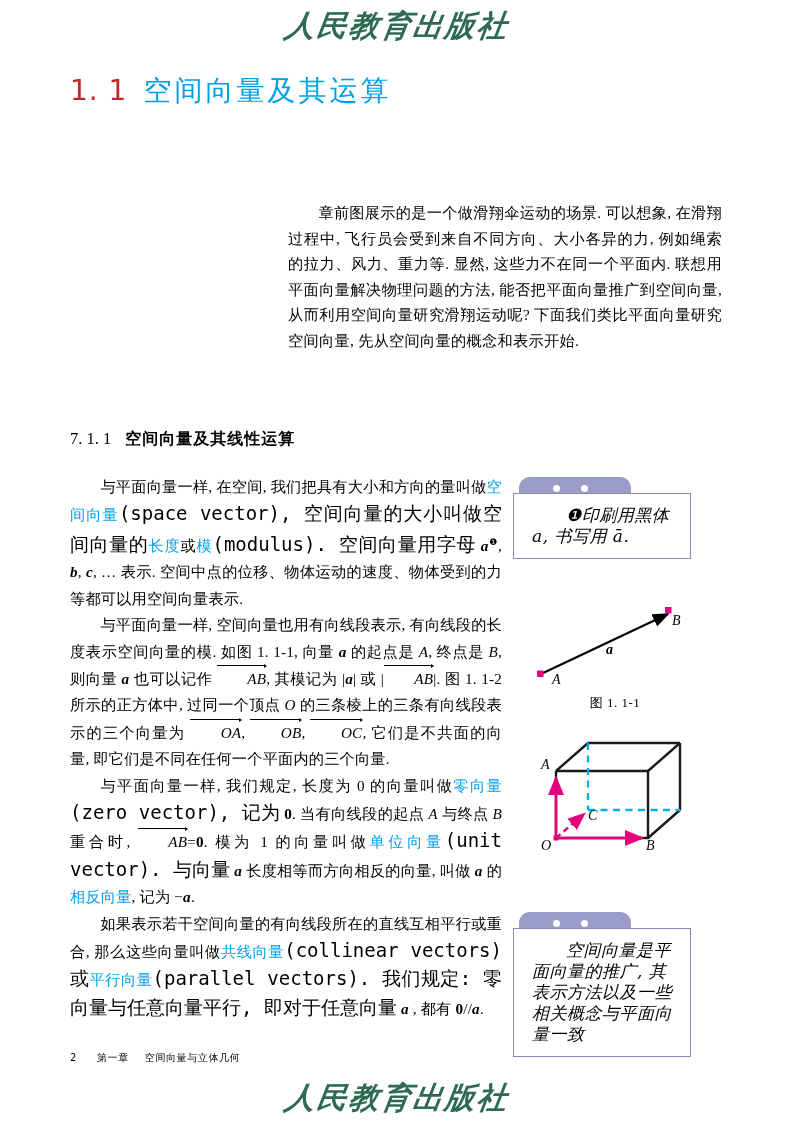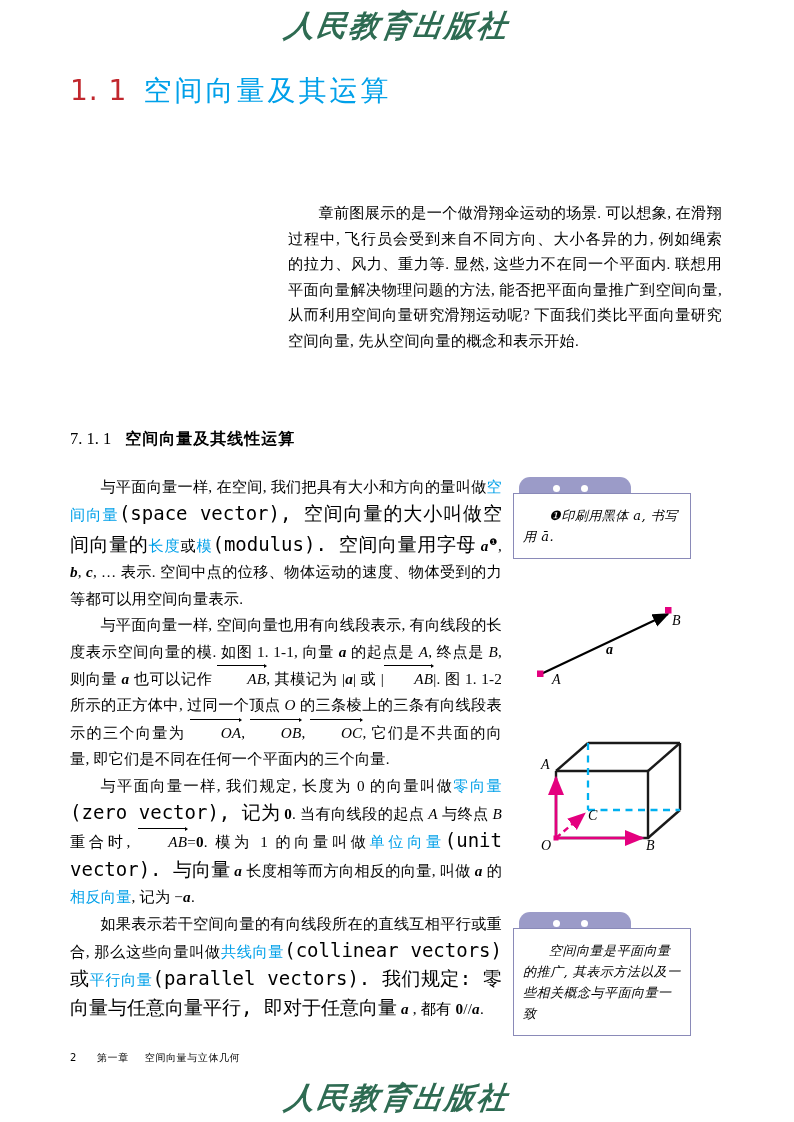--- a/index.html
+++ b/index.html
@@ -139,24 +139,24 @@
   .note-tab .dot.d1 { left: 34px; }
   .note-tab .dot.d2 { left: 62px; }
   .note-body {
     position: absolute;
     left: 0;
     top: 16px;
     width: 178px;
     border: 1.2px solid #8a8ab8;
     background: #ffffff;
     box-sizing: border-box;
-    padding: 11px 9px 11px 9px;
+    padding: 11px 9px 11px 18px;
     font-family: "DejaVu Serif", "Liberation Serif", serif;
     font-style: italic;
-    font-size: 13px;
+    font-size: 17px;
     line-height: 21px;
     letter-spacing: 0.5px;
     text-indent: 2em;
     color: #000;
   }
   #note1 { left: 513px; top: 477px; }
   #note1 .note-body { min-height: 58px; }
   #note2 { left: 513px; top: 912px; }
   #note2 .note-body { min-height: 82px; }
 
@@ -236,20 +236,21 @@
         <path d="M0,0 L8,3.2 L0,6.4 Z" fill="#000000"></path>
       </marker>
     </defs>
     <line x1="33" y1="78" x2="160" y2="18" stroke="#000000" stroke-width="2.1" marker-end="url(#arrHead)"></line>
     <rect x="29" y="74.5" width="6.5" height="6.5" fill="#e4007f"></rect>
     <rect x="157" y="11" width="6.5" height="6.5" fill="#e4007f"></rect>
   </svg>
   <div class="fig-lbl" style="left:44px; top:76px;">A</div>
   <div class="fig-lbl" style="left:164px; top:17px;">B</div>
   <div class="fig-lbl" style="left:98px; top:46px; font-weight:bold;">a</div>
+  <div class="fig-cap">图 1. 1-1</div>
 </div>
 
 <div class="figure" id="fig2">
   <svg width="214" height="130" viewBox="0 0 214 130">
     <defs>
       <marker id="mArrow" markerWidth="9" markerHeight="9" refX="6.6" refY="3.1" orient="auto">
         <path d="M0,0 L7.6,3.1 L0,6.2 Z" fill="#e4007f"></path>
       </marker>
     </defs>
 

